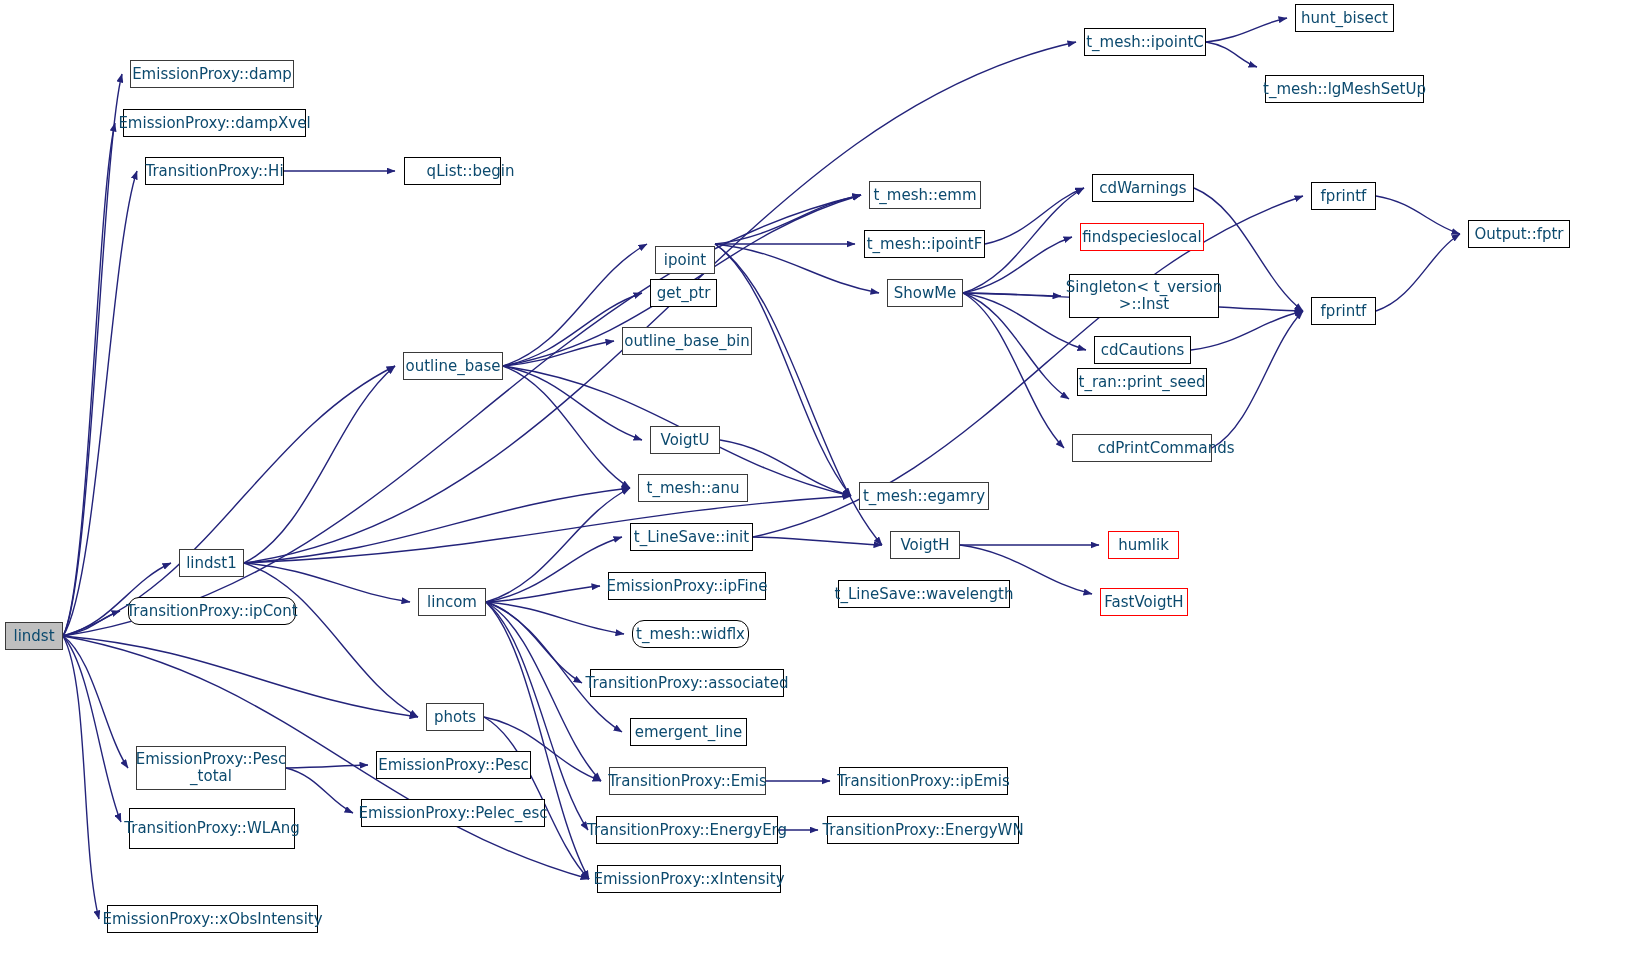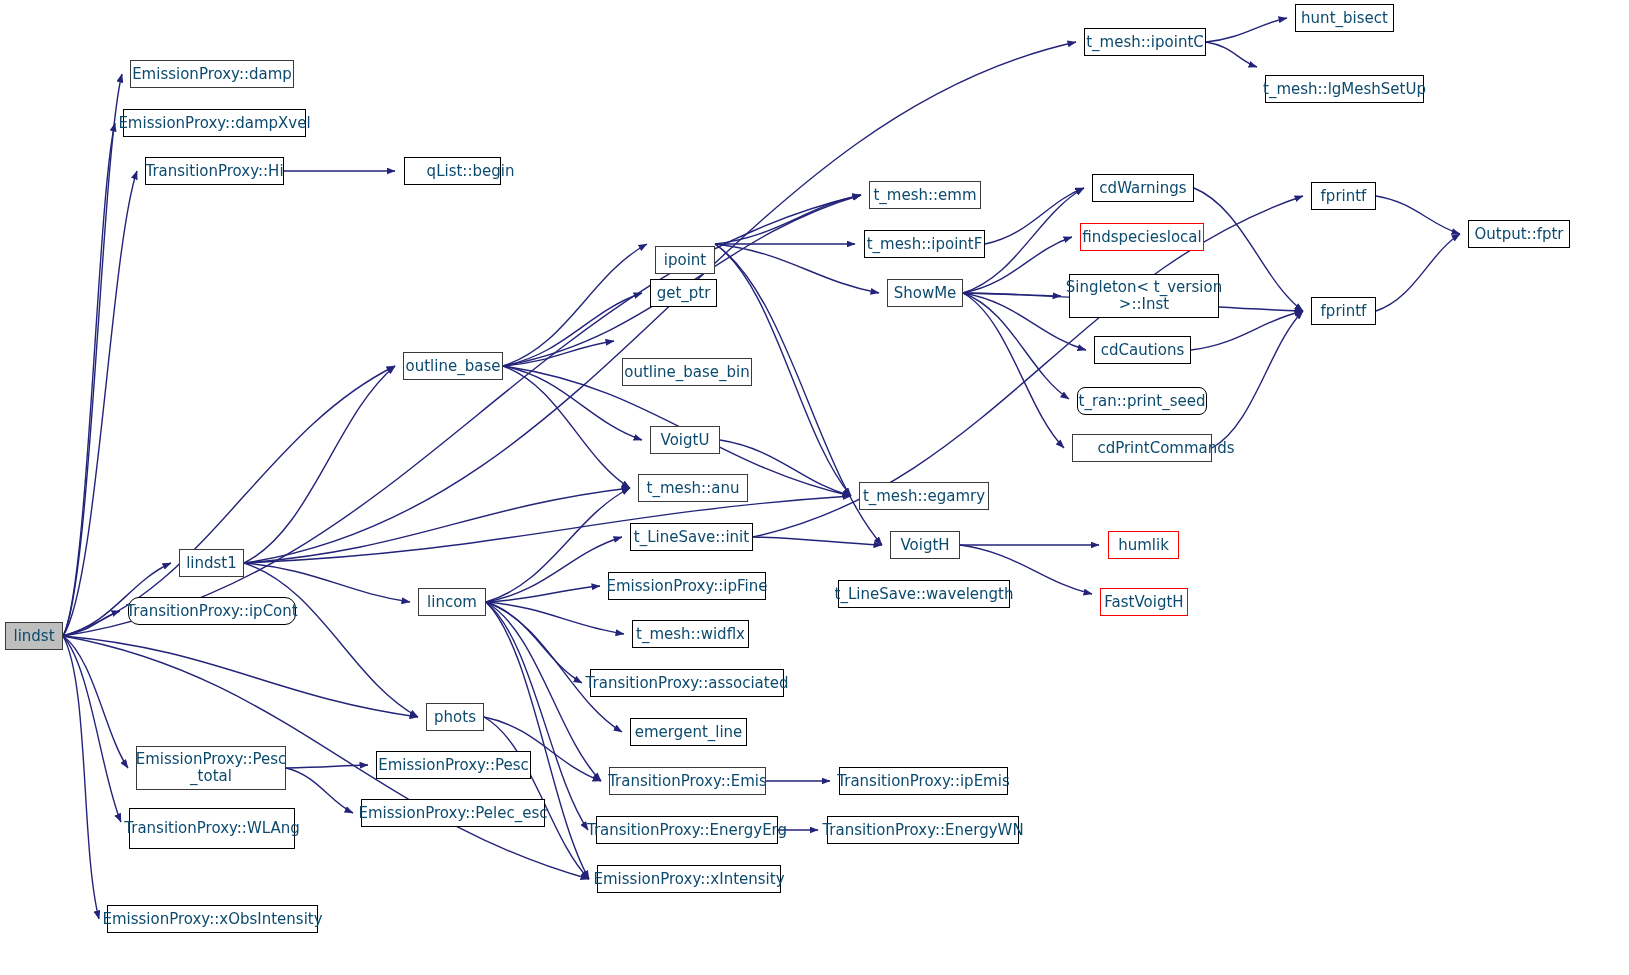--- a/index.html
+++ b/index.html
@@ -116,27 +116,27 @@
       <div class="node current" style="left: 5px; top: 622px; width: 58px; height: 28px;">lindst</div>
       <div class="node thick" style="left: 130px; top: 60px; width: 164px; height: 28px;">EmissionProxy::damp</div>
       <div class="node" style="left: 123px; top: 109px; width: 183px; height: 28px;">EmissionProxy::dampXvel</div>
       <div class="node" style="left: 145px; top: 157px; width: 139px; height: 28px;">TransitionProxy::Hi</div>
       <div class="node" style="left: 404px; top: 157px; width: 97px; height: 28px; padding-left: 36px;">qList::begin</div>
       <div class="node thick" style="left: 179px; top: 549px; width: 65px; height: 28px;">lindst1</div>
       <div class="node" style="left: 128px; top: 597px; width: 168px; height: 28px; border-radius: 11px;">TransitionProxy::ipCont</div>
       <div class="node thick" style="left: 403px; top: 352px; width: 100px; height: 28px;">outline_base</div>
       <div class="node thick" style="left: 655px; top: 246px; width: 60px; height: 28px;">ipoint</div>
       <div class="node" style="left: 650px; top: 279px; width: 67px; height: 28px;">get_ptr</div>
-      <div class="node thick" style="left: 622px; top: 327px; width: 130px; height: 28px; margin-top: 31px;">outline_base_bin</div>
+      <div class="node thick" style="left: 622px; top: 327px; width: 130px; height: 28px;">outline_base_bin</div>
       <div class="node thick" style="left: 650px; top: 426px; width: 70px; height: 28px;">VoigtU</div>
       <div class="node thick" style="left: 638px; top: 474px; width: 110px; height: 28px;">t_mesh::anu</div>
       <div class="node" style="left: 630px; top: 523px; width: 123px; height: 28px;">t_LineSave::init</div>
       <div class="node thick" style="left: 418px; top: 588px; width: 68px; height: 28px;">lincom</div>
       <div class="node" style="left: 608px; top: 572px; width: 158px; height: 28px;">EmissionProxy::ipFine</div>
-      <div class="node" style="left: 632px; top: 620px; width: 117px; height: 28px;">t_mesh::widflx</div>
+      <div class="node" style="left: 632px; top: 620px; width: 117px; height: 28px; border-radius: 12px;">t_mesh::widflx</div>
       <div class="node" style="left: 590px; top: 669px; width: 194px; height: 28px;">TransitionProxy::associated</div>
       <div class="node" style="left: 630px; top: 718px; width: 117px; height: 28px;">emergent_line</div>
       <div class="node thick" style="left: 609px; top: 767px; width: 157px; height: 28px;">TransitionProxy::Emis</div>
       <div class="node" style="left: 839px; top: 767px; width: 169px; height: 28px;">TransitionProxy::ipEmis</div>
       <div class="node" style="left: 596px; top: 816px; width: 182px; height: 28px;">TransitionProxy::EnergyErg</div>
       <div class="node" style="left: 827px; top: 816px; width: 192px; height: 28px;">TransitionProxy::EnergyWN</div>
       <div class="node" style="left: 597px; top: 865px; width: 184px; height: 28px;">EmissionProxy::xIntensity</div>
       <div class="node thick" style="left: 426px; top: 703px; width: 58px; height: 28px;">phots</div>
       <div class="node thick" style="left: 136px; top: 746px; width: 150px; height: 44px;">EmissionProxy::Pesc
 _total</div>
@@ -150,21 +150,21 @@
       <div class="node thick" style="left: 859px; top: 482px; width: 130px; height: 28px;">t_mesh::egamry</div>
       <div class="node thick" style="left: 890px; top: 531px; width: 70px; height: 28px;">VoigtH</div>
       <div class="node" style="left: 838px; top: 580px; width: 172px; height: 28px;">t_LineSave::wavelength</div>
       <div class="node red" style="left: 1108px; top: 531px; width: 71px; height: 28px;">humlik</div>
       <div class="node red" style="left: 1100px; top: 588px; width: 88px; height: 28px;">FastVoigtH</div>
       <div class="node" style="left: 1092px; top: 174px; width: 102px; height: 28px;">cdWarnings</div>
       <div class="node red" style="left: 1080px; top: 223px; width: 124px; height: 28px;">findspecieslocal</div>
       <div class="node" style="left: 1069px; top: 274px; width: 150px; height: 44px;">Singleton&lt; t_version
 &gt;::Inst</div>
       <div class="node" style="left: 1094px; top: 336px; width: 97px; height: 28px;">cdCautions</div>
-      <div class="node" style="left: 1077px; top: 387px; width: 130px; height: 28px; border-radius: 8px;">t_ran::print_seed</div>
+      <div class="node" style="left: 1077px; top: 368px; width: 130px; height: 28px;">t_ran::print_seed</div>
       <div class="node thick" style="left: 1072px; top: 434px; width: 140px; height: 28px; padding-left: 48px;">cdPrintCommands</div>
       <div class="node" style="left: 1084px; top: 28px; width: 122px; height: 28px;">t_mesh::ipointC</div>
       <div class="node" style="left: 1295px; top: 4px; width: 99px; height: 28px;">hunt_bisect</div>
       <div class="node" style="left: 1265px; top: 35px; width: 159px; height: 28px; margin-top: 40px;">t_mesh::lgMeshSetUp</div>
       <div class="node" style="left: 1311px; top: 182px; width: 65px; height: 28px;">fprintf</div>
       <div class="node" style="left: 1311px; top: 297px; width: 65px; height: 28px;">fprintf</div>
       <div class="node" style="left: 1468px; top: 220px; width: 102px; height: 28px;">Output::fptr</div>
     </div>
 </div>
 

